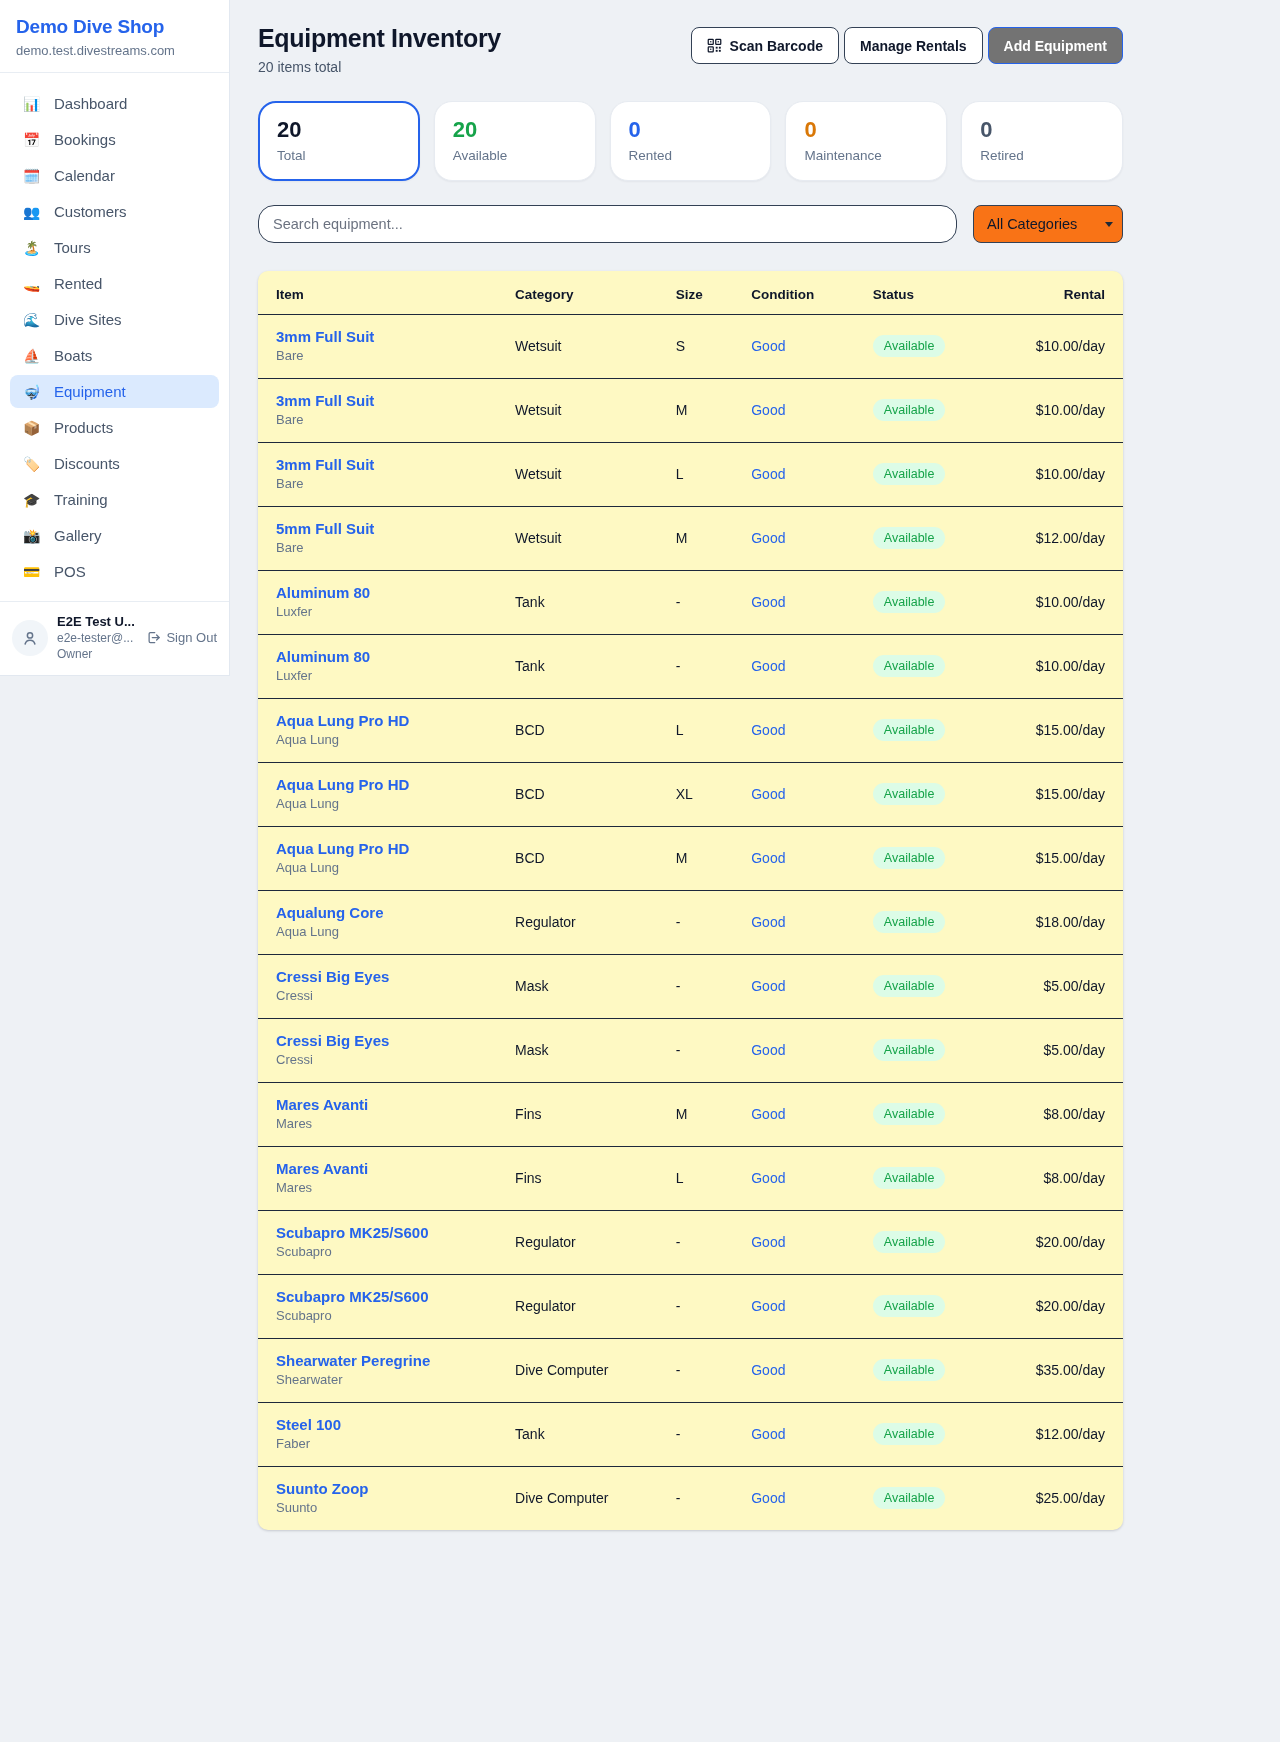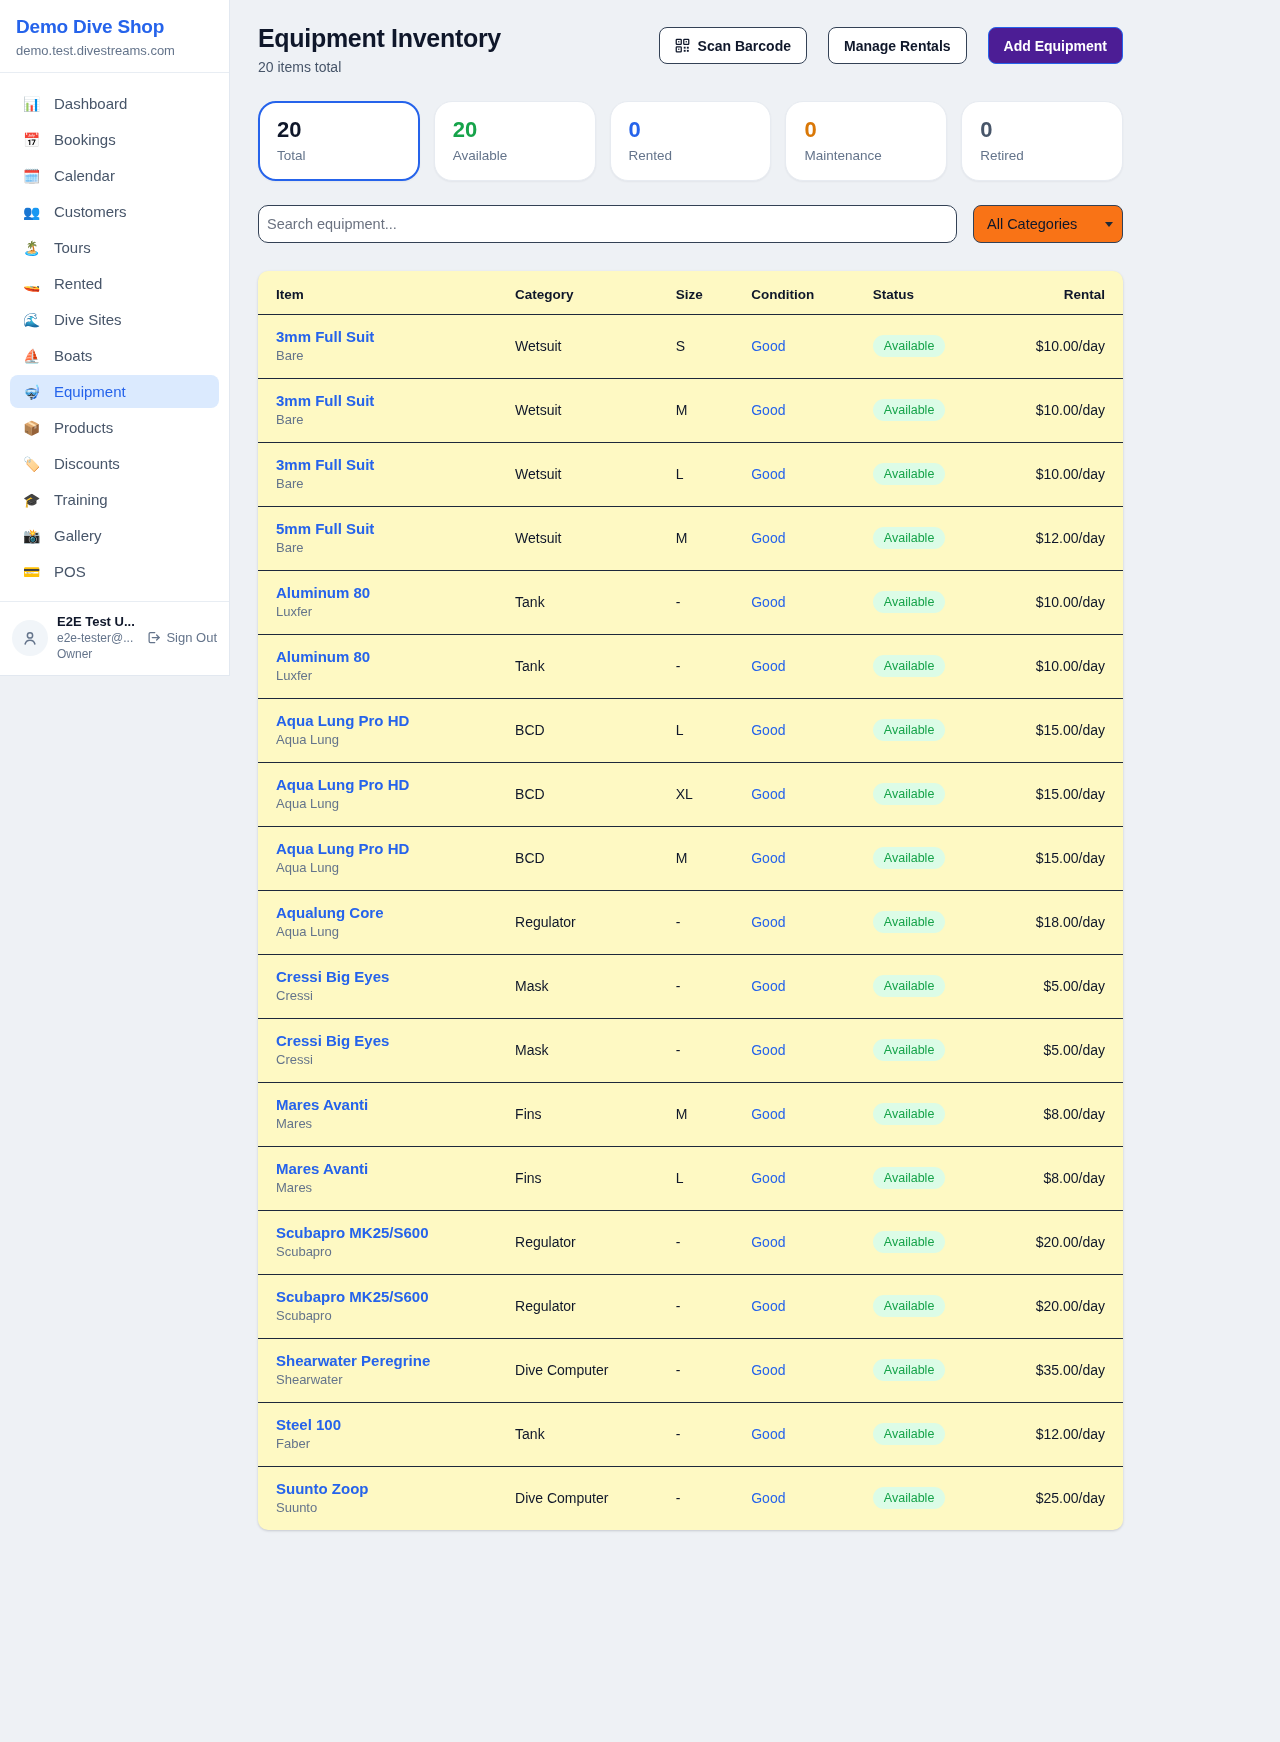--- a/index.html
+++ b/index.html
@@ -41,44 +41,44 @@
   .user-role { font-size:12px; color:#64748b; margin-top:2px; }
   .signout { display:flex; align-items:center; gap:5px; color:#64748b; font-size:13px; cursor:pointer; white-space:nowrap; }
 
   
   .main { flex:1; padding:24px 0 0 28px; }
   .content { width:865px; }
 
   .page-head { display:flex; justify-content:space-between; align-items:flex-start; }
   .page-title { font-size:25px; font-weight:800; letter-spacing:-.3px; }
   .page-sub { font-size:14px; color:#475569; margin-top:6px; }
-  .head-actions { display:flex; gap:21px; margin-top:3px; }
+  .head-actions { display:flex; gap:5px; margin-top:3px; }
   .btn {
     height:37px; padding:0 15px; border-radius:8px;
     display:inline-flex; align-items:center; gap:8px;
     font-size:14px; font-weight:600; cursor:pointer; white-space:nowrap;
   }
   .btn-outline { background:#fff; border:1px solid #334155; color:#0f172a; }
-  .btn-primary { background:#4c1d95; border:1px solid #2563eb; color:#fff; }
+  .btn-primary { background:#737373; border:1px solid #2563eb; color:#fff; }
 
   
   .stats { display:flex; gap:14px; margin-top:26px; }
   .stat {
     flex:1; background:#fff; border:1px solid #e7ebf1; border-radius:18px;
     padding:15px 18px 17px; box-shadow:0 1px 2px rgba(15,23,42,.05); cursor:pointer;
   }
   .stat.selected { border:2px solid #2563eb; padding:14px 17px 16px; }
   .stat-value { font-size:22px; font-weight:800; }
   .stat-label { font-size:13.5px; color:#64748b; margin-top:5px; }
 
   
   .filters { display:flex; gap:16px; margin-top:24px; }
   .search {
-    flex:1; height:38px; border:1px solid #334155; border-radius:10px;
-    background:#fff; padding:0 8px; font-size:14.5px; color:#0f172a;
+    flex:1; height:38px; border:1px solid #334155; border-radius:16px;
+    background:#fff; padding:0 14px; font-size:14.5px; color:#0f172a;
     font-family:"Liberation Sans", sans-serif; outline:none;
   }
   .search::placeholder { color:#6b7280; }
   .select-wrap { position:relative; width:150px; }
   .select {
     width:100%; height:38px; border:1px solid #334155; border-radius:8px;
     background:#f97316; padding:0 26px 0 13px; font-size:14.5px; color:#0f172a;
     font-family:"Liberation Sans", sans-serif; appearance:none; cursor:pointer;
   }
   .select-arrow {

